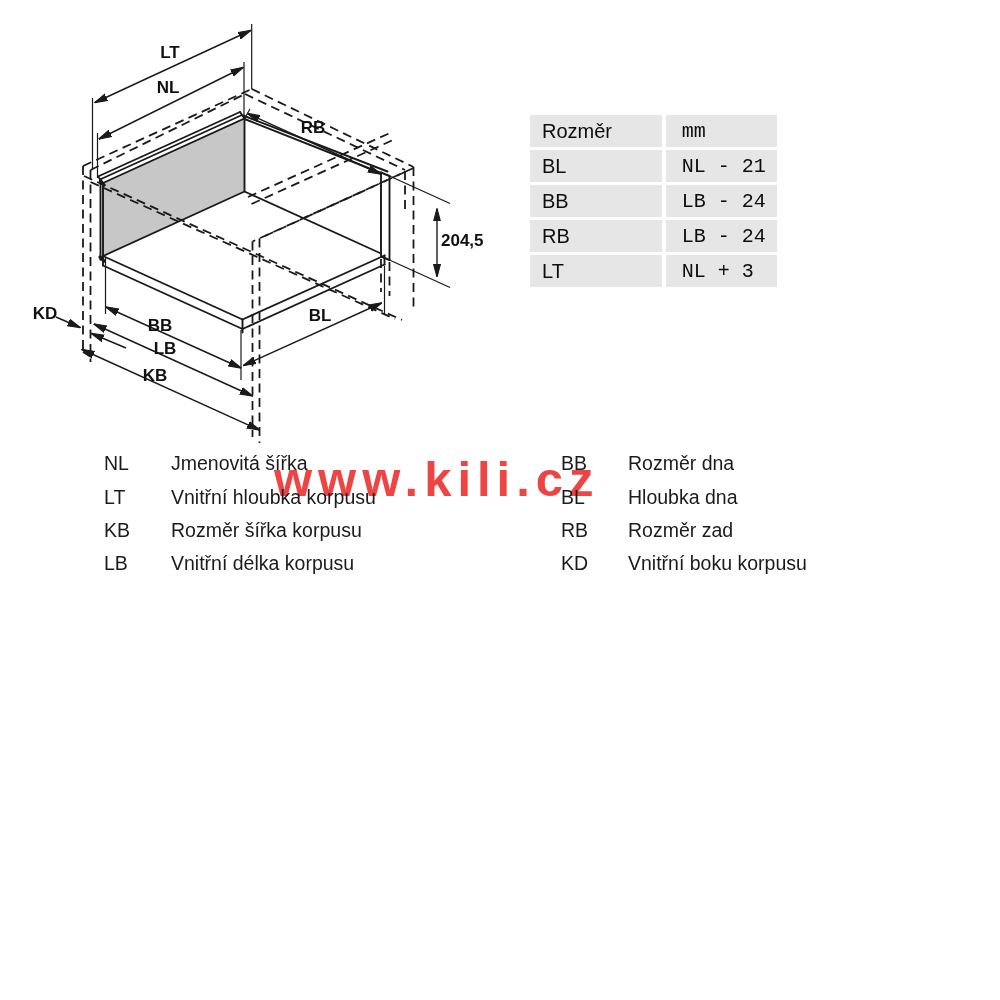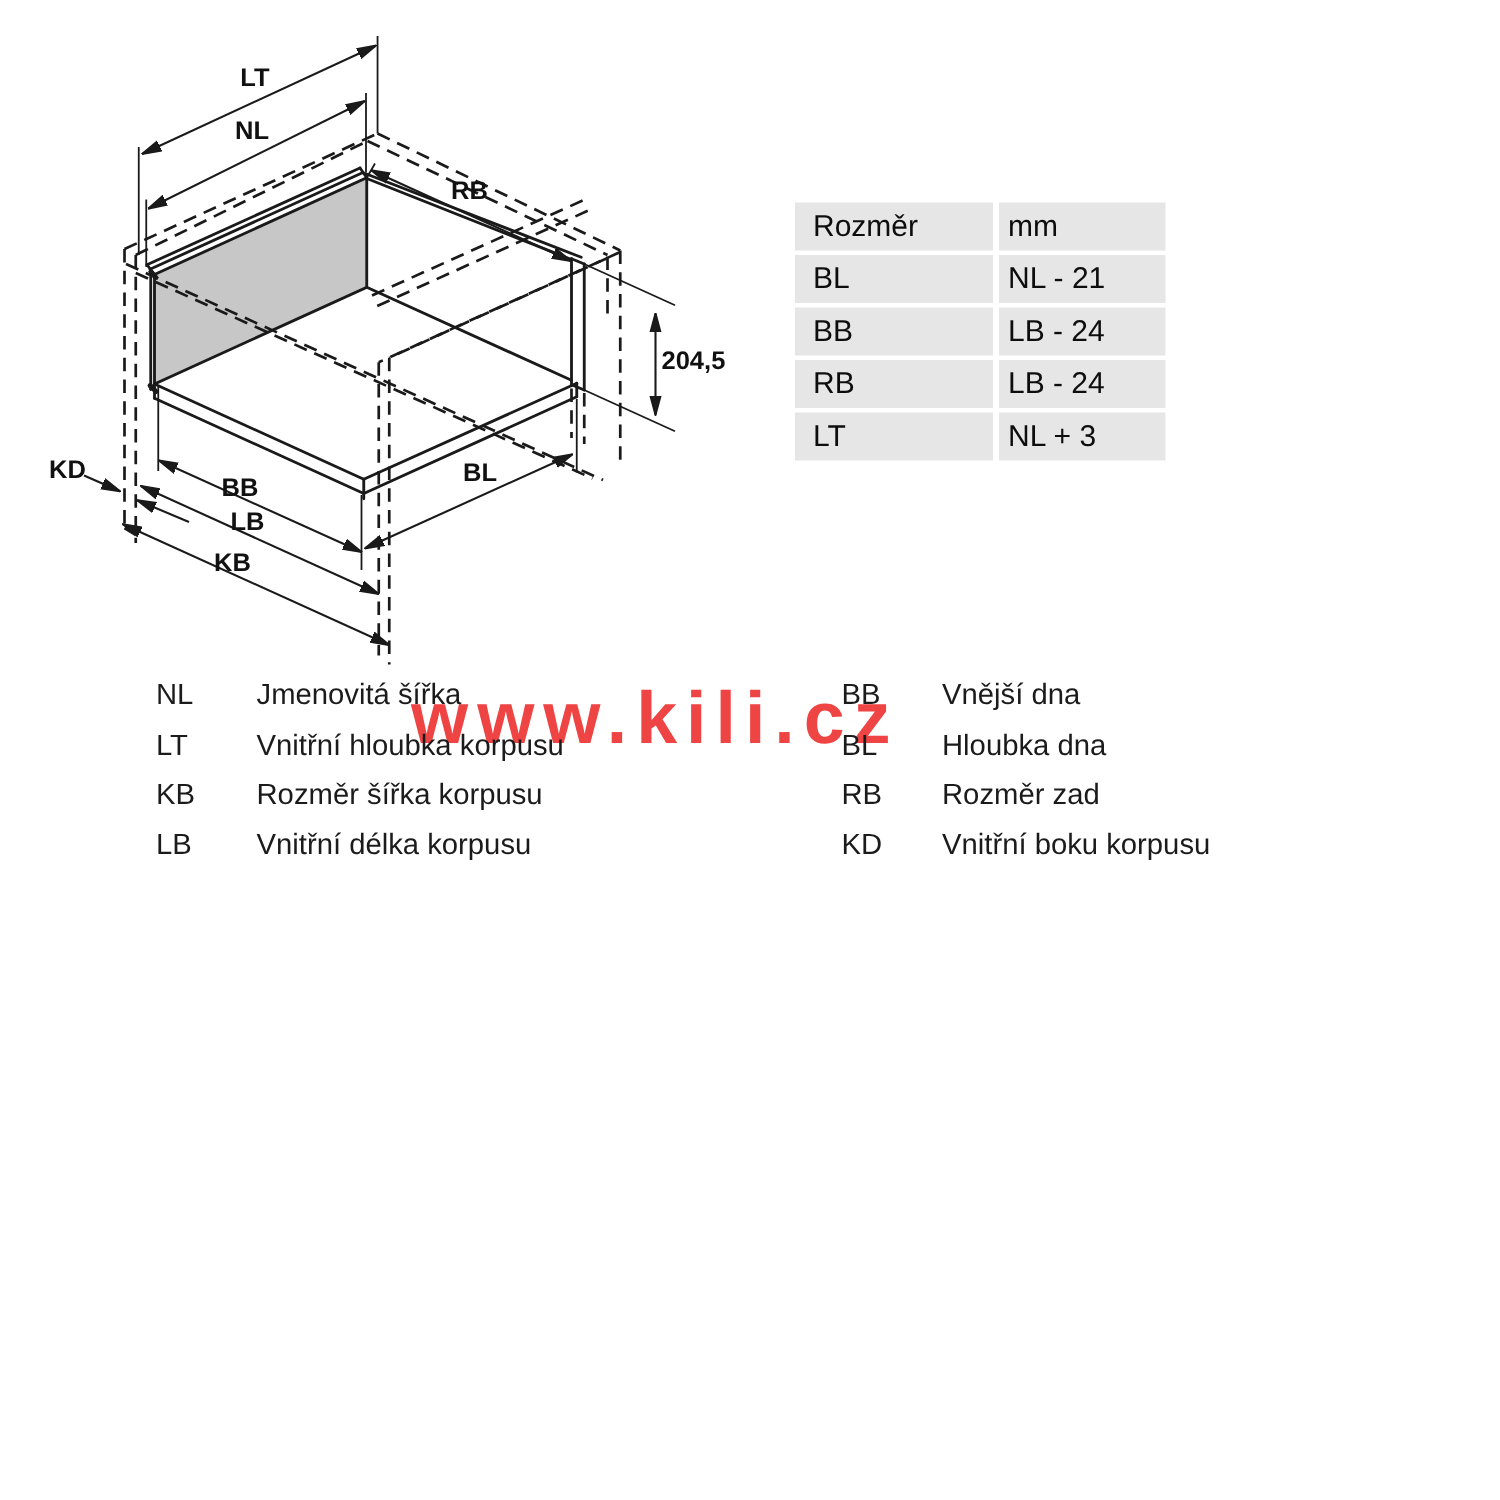--- a/index.html
+++ b/index.html
@@ -10,26 +10,26 @@
   .drawing line,.drawing path,.drawing polygon{stroke:#1a1a1a;}
   .sol{stroke-width:1.9;fill:none;stroke-linecap:round;}
   .acc{stroke-width:3.2;fill:none;stroke-linecap:round;}
   .dash{stroke-width:1.8;fill:none;stroke-dasharray:9 5.5;stroke-linecap:butt;stroke:#222;}
   .ext{stroke-width:1.2;fill:none;}
   .dim{stroke-width:1.4;fill:none;}
   .panel{fill:#c7c7c7;stroke:#1a1a1a;stroke-width:1.9;}
   .dl{font-family:"Liberation Sans",sans-serif;font-size:17px;font-weight:700;fill:#111;
       dominant-baseline:central;}
   
-  .dim-table{position:absolute;left:530px;top:115px;width:247px;z-index:2;margin-top:20px;}
+  .dim-table{position:absolute;left:530px;top:115px;width:247px;z-index:2;}
   .trow{display:flex;margin-bottom:2.6px;}
   .tcell{background:#e6e6e6;height:32.4px;display:flex;align-items:center;
          font-size:20px;color:#0d0d0d;box-sizing:border-box;}
   .tcell.c1{width:140px;padding-left:12px;margin-right:4px;}
-  .tcell.c2{width:118px;padding-left:6px;}
+  .tcell.c2{width:118px;padding-left:16px;font-family:Liberation Mono, monospace;}
   
   .legend{position:absolute;top:447px;z-index:2;}
   .legend.lft{left:104px;}
   .legend.rgt{left:561px;}
   .lrow{display:flex;height:33.4px;align-items:center;font-size:19.5px;color:#1b1b1b;}
   .lcode{width:67px;flex:none;}
   .ldesc{white-space:nowrap;}
   
   .watermark{position:absolute;left:274px;top:455px;z-index:1;line-height:1;
              font-size:49px;font-weight:700;letter-spacing:6px;color:#ef4444;
@@ -183,21 +183,21 @@
     </div>
     <div class="lrow">
       <span class="lcode">LB</span>
       <span class="ldesc">Vnitřní délka korpusu</span>
     </div>
   </div>
 
   <div class="legend rgt">
     <div class="lrow">
       <span class="lcode">BB</span>
-      <span class="ldesc">Vnější dna</span>
+      <span class="ldesc">Rozměr dna</span>
     </div>
     <div class="lrow">
       <span class="lcode">BL</span>
       <span class="ldesc">Hloubka dna</span>
     </div>
     <div class="lrow">
       <span class="lcode">RB</span>
       <span class="ldesc">Rozměr zad</span>
     </div>
     <div class="lrow">

